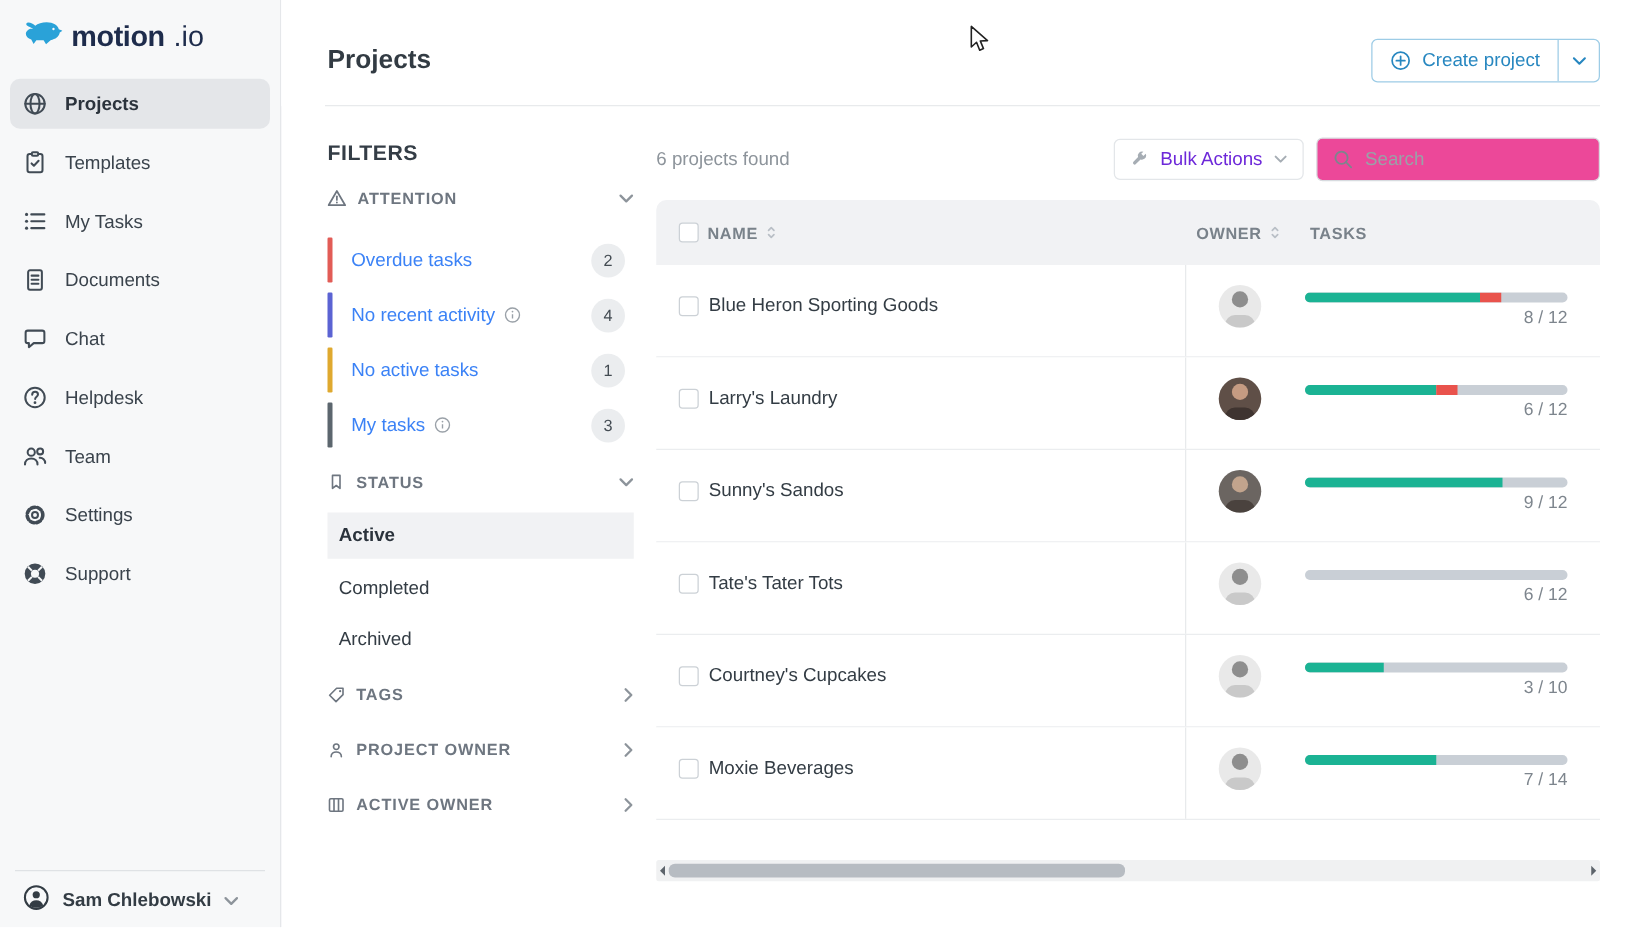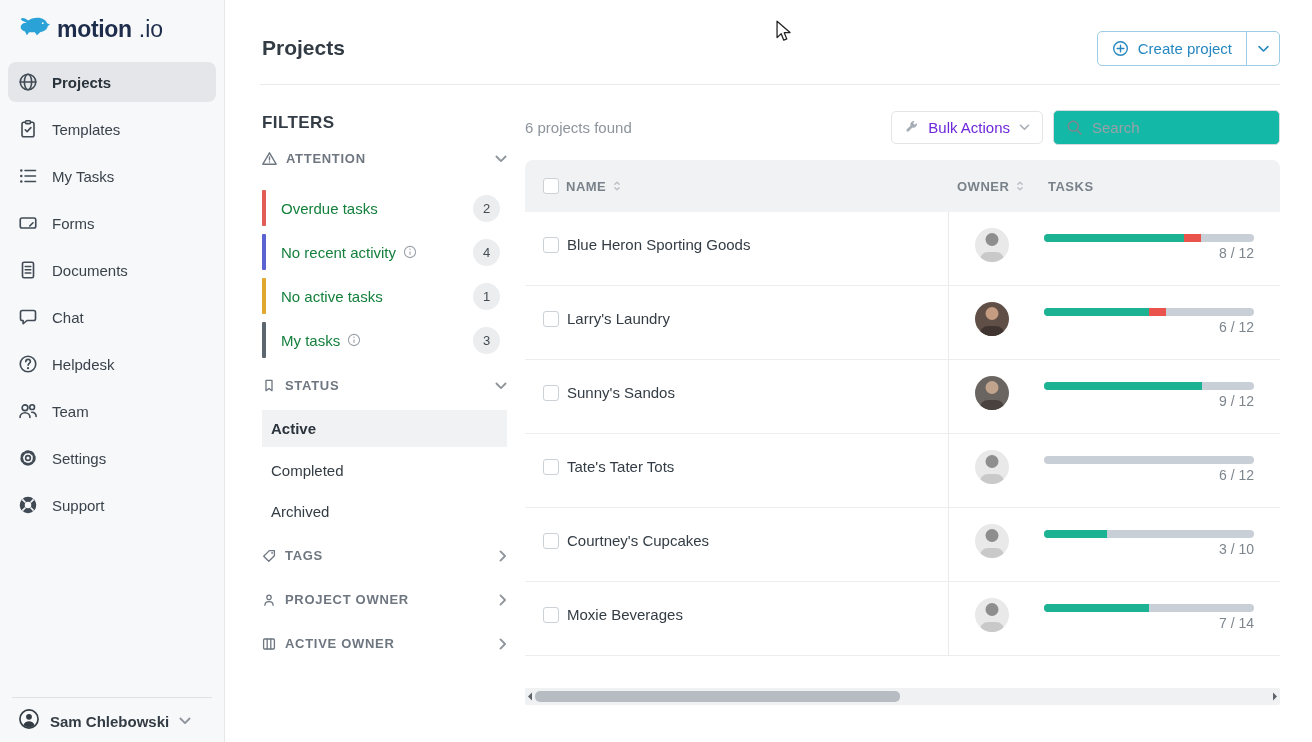--- a/index.html
+++ b/index.html
@@ -37,32 +37,32 @@
   .create-caret { display:flex; align-items:center; justify-content:center; width:33px; border-left:1px solid #9dcce6; }
 
   
   .filters { position:absolute; left:262px; top:85px; width:245px; }
   .filters-title { position:absolute; left:0; top:28px; font-size:17px; font-weight:700; color:#343d46; letter-spacing:.4px; }
   .fsection-head { position:absolute; left:0; right:0; display:flex; align-items:center; gap:9px; cursor:pointer; }
   .fsection-label { font-size:13px; font-weight:700; letter-spacing:.7px; color:#6e7680; }
   .fsection-head .spacer { flex:1; }
   .fitem { position:absolute; left:0; right:0; height:36px; display:flex; align-items:center; cursor:pointer; }
   .fbar { width:4px; height:36px; border-radius:1px; background:var(--bar); margin-right:15px; flex:0 0 4px; }
-  .fitem-label { font-size:15px; color:#15803d; display:flex; align-items:center; gap:7px; }
+  .fitem-label { font-size:15px; color:#3b82f6; display:flex; align-items:center; gap:7px; }
   .fcount { position:absolute; right:7px; width:27px; height:27px; border-radius:50%; background:#ebedef; color:#434b52; font-size:13px; display:flex; align-items:center; justify-content:center; }
   .sopt { position:absolute; left:0; right:0; height:37px; display:flex; align-items:center; padding-left:9px; font-size:15px; color:#333c44; cursor:pointer; }
   .sopt.selected { background:#f1f2f4; font-weight:700; color:#2b333c; }
   .info-ic { display:inline-flex; }
 
   
   .content { position:absolute; left:525px; top:85px; width:755px; }
   .results { position:absolute; left:0; top:34px; font-size:15px; color:#8d949b; }
   .bulk-btn { position:absolute; right:237px; top:26px; height:33px; display:flex; align-items:center; gap:9px; padding:0 12px; border:1px solid #e3e6e9; border-radius:5px; background:#fff; cursor:pointer; }
   .bulk-label { font-size:15px; color:#6d28d9; }
-  .searchbox { position:absolute; right:0; top:25px; width:227px; height:35px; border:1px solid #d7dbdf; border-radius:5px; background:#14b8a6; display:flex; align-items:center; }
+  .searchbox { position:absolute; right:0; top:25px; width:227px; height:35px; border:1px solid #d7dbdf; border-radius:5px; background:#ec4899; display:flex; align-items:center; }
   .searchbox svg { margin:0 9px 0 12px; flex:0 0 auto; }
   .searchbox input { border:none; outline:none; flex:1; font-size:15px; color:#333c44; font-family:inherit; min-width:0; background:transparent; }
   .searchbox input::placeholder { color:#9aa1a8; }
 
   .table { position:absolute; left:0; top:75px; width:755px; }
   .thead { position:relative; height:52px; background:#f1f2f4; border-radius:8px 8px 0 0; }
   .hcell { position:absolute; top:0; height:52px; display:flex; align-items:center; gap:6px; font-size:13px; font-weight:700; letter-spacing:.5px; color:#79828a; }
   .hc-name { left:18px; }
   .hc-owner { left:432px; }
   .hc-tasks { left:523px; }
@@ -132,29 +132,20 @@
           <svg class="ic" width="20" height="20" viewBox="0 0 16 16">
               <line x1="5.6" y1="3.6" x2="14" y2="3.6"></line>
               <line x1="5.6" y1="8" x2="14" y2="8"></line>
               <line x1="5.6" y1="12.4" x2="14" y2="12.4"></line>
               <circle class="fl" cx="2.6" cy="3.6" r="1"></circle>
               <circle class="fl" cx="2.6" cy="8" r="1"></circle>
               <circle class="fl" cx="2.6" cy="12.4" r="1"></circle>
             </svg>
         </span>
         <span class="nav-label">My Tasks</span>
-      </div>
-      <div class="nav-item">
-        <span class="nav-ic">
-          <svg class="ic" width="20" height="20" viewBox="0 0 16 16">
-              <rect x="1.8" y="4" width="12.4" height="8" rx="1.4"></rect>
-              <path d="M9.4 10.4 12 7.8"></path>
-            </svg>
-        </span>
-        <span class="nav-label">Forms</span>
       </div>
       <div class="nav-item">
         <span class="nav-ic">
           <svg class="ic" width="20" height="20" viewBox="0 0 16 16">
               <rect x="3.6" y="1.8" width="8.8" height="12.4" rx="1.2"></rect>
               <line x1="5.8" y1="5.2" x2="10.2" y2="5.2"></line>
               <line x1="5.8" y1="7.8" x2="10.2" y2="7.8"></line>
               <line x1="5.8" y1="10.4" x2="10.2" y2="10.4"></line>
             </svg>
         </span>

